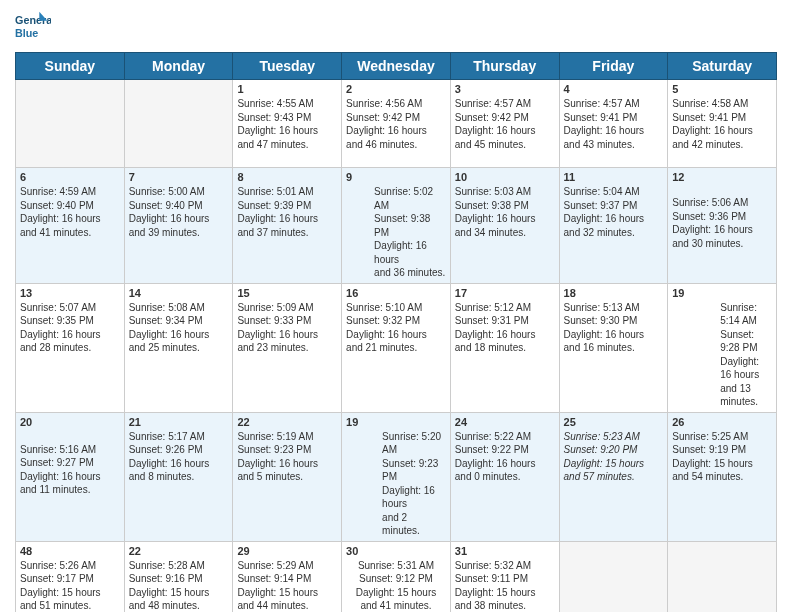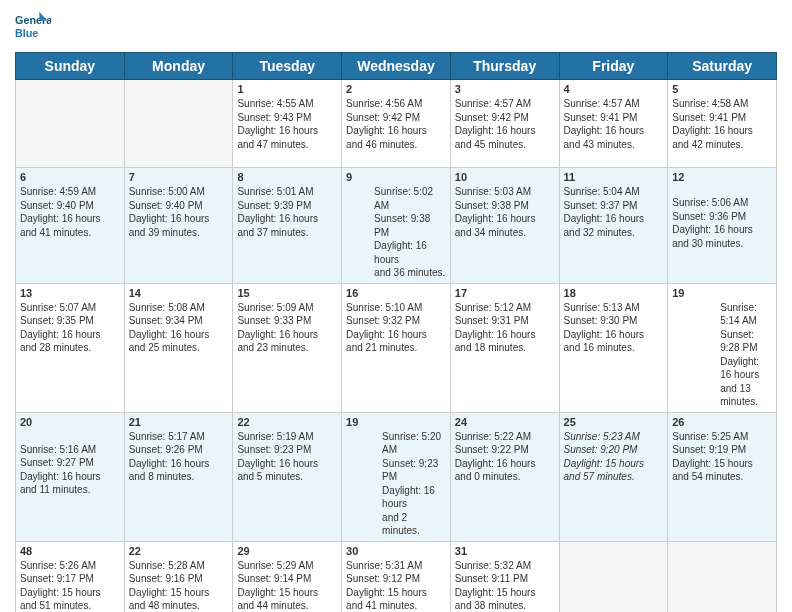--- a/index.html
+++ b/index.html
@@ -335,21 +335,21 @@
           </td>
           <td>
             <span class="day-number">29</span>
             <div class="day-info" style="white-space: pre-line;">Sunrise: 5:29 AM
 Sunset: 9:14 PM
 Daylight: 15 hours
 and 44 minutes.</div>
           </td>
           <td>
             <span class="day-number">30</span>
-            <div class="day-info" style="white-space: pre-line;">Sunrise: 5:31 AM
+            <div class="day-info" style="white-space: pre-line; text-align: center;">Sunrise: 5:31 AM
 Sunset: 9:12 PM
 Daylight: 15 hours
 and 41 minutes.</div>
           </td>
           <td>
             <span class="day-number">31</span>
             <div class="day-info" style="white-space: pre-line;">Sunrise: 5:32 AM
 Sunset: 9:11 PM
 Daylight: 15 hours
 and 38 minutes.</div>

